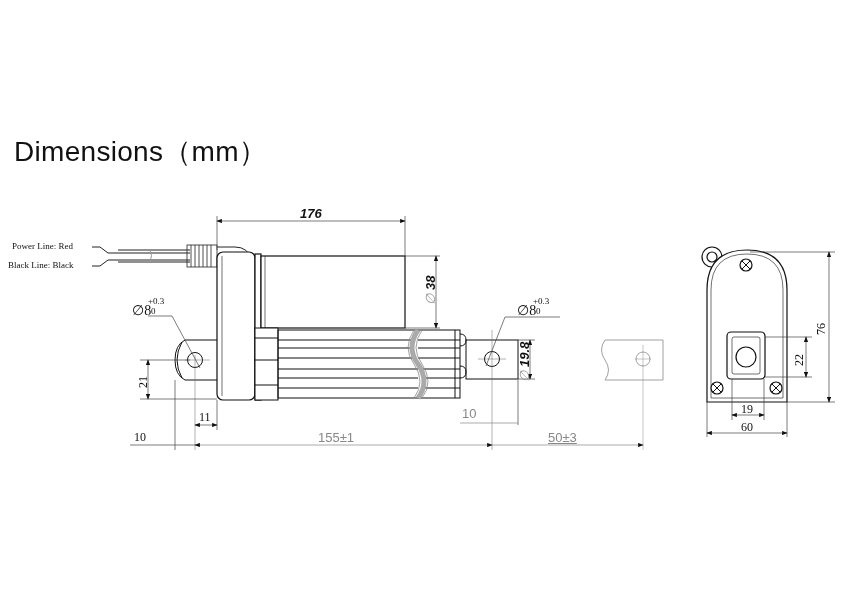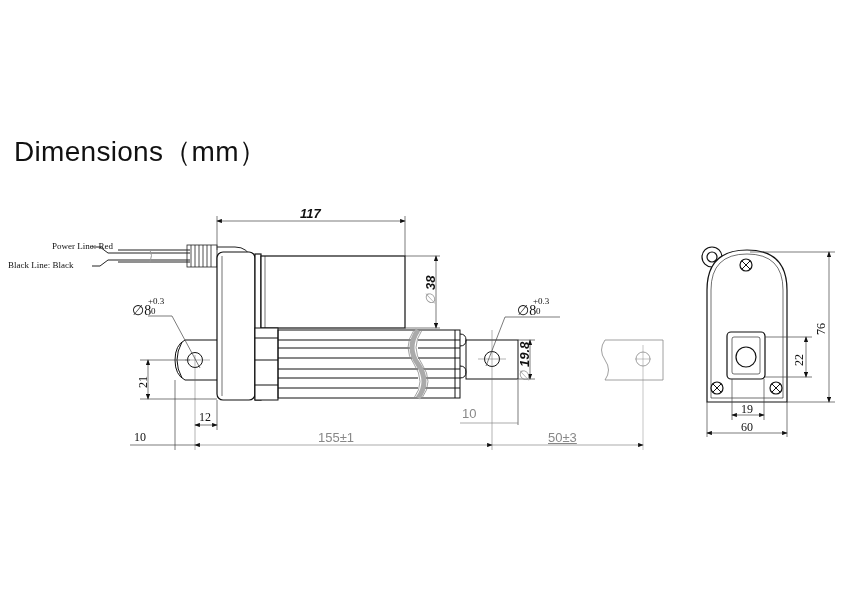--- a/index.html
+++ b/index.html
@@ -164,37 +164,37 @@
     <line x1="806" y1="337" x2="806" y2="377" marker-start="url(#arrs)" marker-end="url(#arr)"></line>
     <line x1="732" y1="379" x2="732" y2="420"></line>
     <line x1="764" y1="379" x2="764" y2="420"></line>
     <line x1="732" y1="415" x2="764" y2="415" marker-start="url(#arrs)" marker-end="url(#arr)"></line>
     <line x1="707" y1="402" x2="707" y2="437"></line>
     <line x1="787" y1="402" x2="787" y2="437"></line>
     <line x1="707" y1="433" x2="787" y2="433" marker-start="url(#arrs)" marker-end="url(#arr)"></line>
   </g>
 </svg>
 
-<div class="lbl small" style="left:12px;top:241px;margin-left:40px;">Power Line: Red</div>
+<div class="lbl small" style="left:12px;top:241px;">Power Line: Red</div>
 <div class="lbl small" style="left:8px;top:260px;">Black Line: Black</div>
 
-<div class="lbl bi" style="left:300px;top:206px;">117</div>
+<div class="lbl bi" style="left:300px;top:206px;">176</div>
 <div class="lbl bi vert" style="left:423px;top:305px;"><span style="color:#999;font-weight:normal">∅</span> <span>38</span></div>
 <div class="lbl bi vert" style="left:517px;top:382px;"><span style="color:#999;font-weight:normal">∅</span> <span>19.8</span></div>
 
 <div class="lbl" style="left:132px;top:302px;font-size:14px;">∅8</div>
 <div class="lbl small" style="left:148px;top:296px;">+0.3</div>
 <div class="lbl small" style="left:151px;top:306px;">0</div>
 
 <div class="lbl" style="left:517px;top:302px;font-size:14px;">∅8</div>
 <div class="lbl small" style="left:533px;top:296px;">+0.3</div>
 <div class="lbl small" style="left:536px;top:306px;">0</div>
 
 <div class="lbl vert" style="left:136px;top:388px;">21</div>
-<div class="lbl" style="left:199px;top:410px;">12</div>
+<div class="lbl" style="left:199px;top:410px;">11</div>
 <div class="lbl" style="left:134px;top:430px;">10</div>
 <div class="lbl gray" style="left:462px;top:406px;">10</div>
 <div class="lbl gray" style="left:318px;top:430px;">155±1</div>
 <div class="lbl gray" style="left:548px;top:430px;text-decoration:underline;">50±3</div>
 
 <div class="lbl vert" style="left:814px;top:335px;">76</div>
 <div class="lbl vert" style="left:792px;top:366px;">22</div>
 <div class="lbl" style="left:741px;top:402px;">19</div>
 <div class="lbl" style="left:741px;top:420px;">60</div>
 

